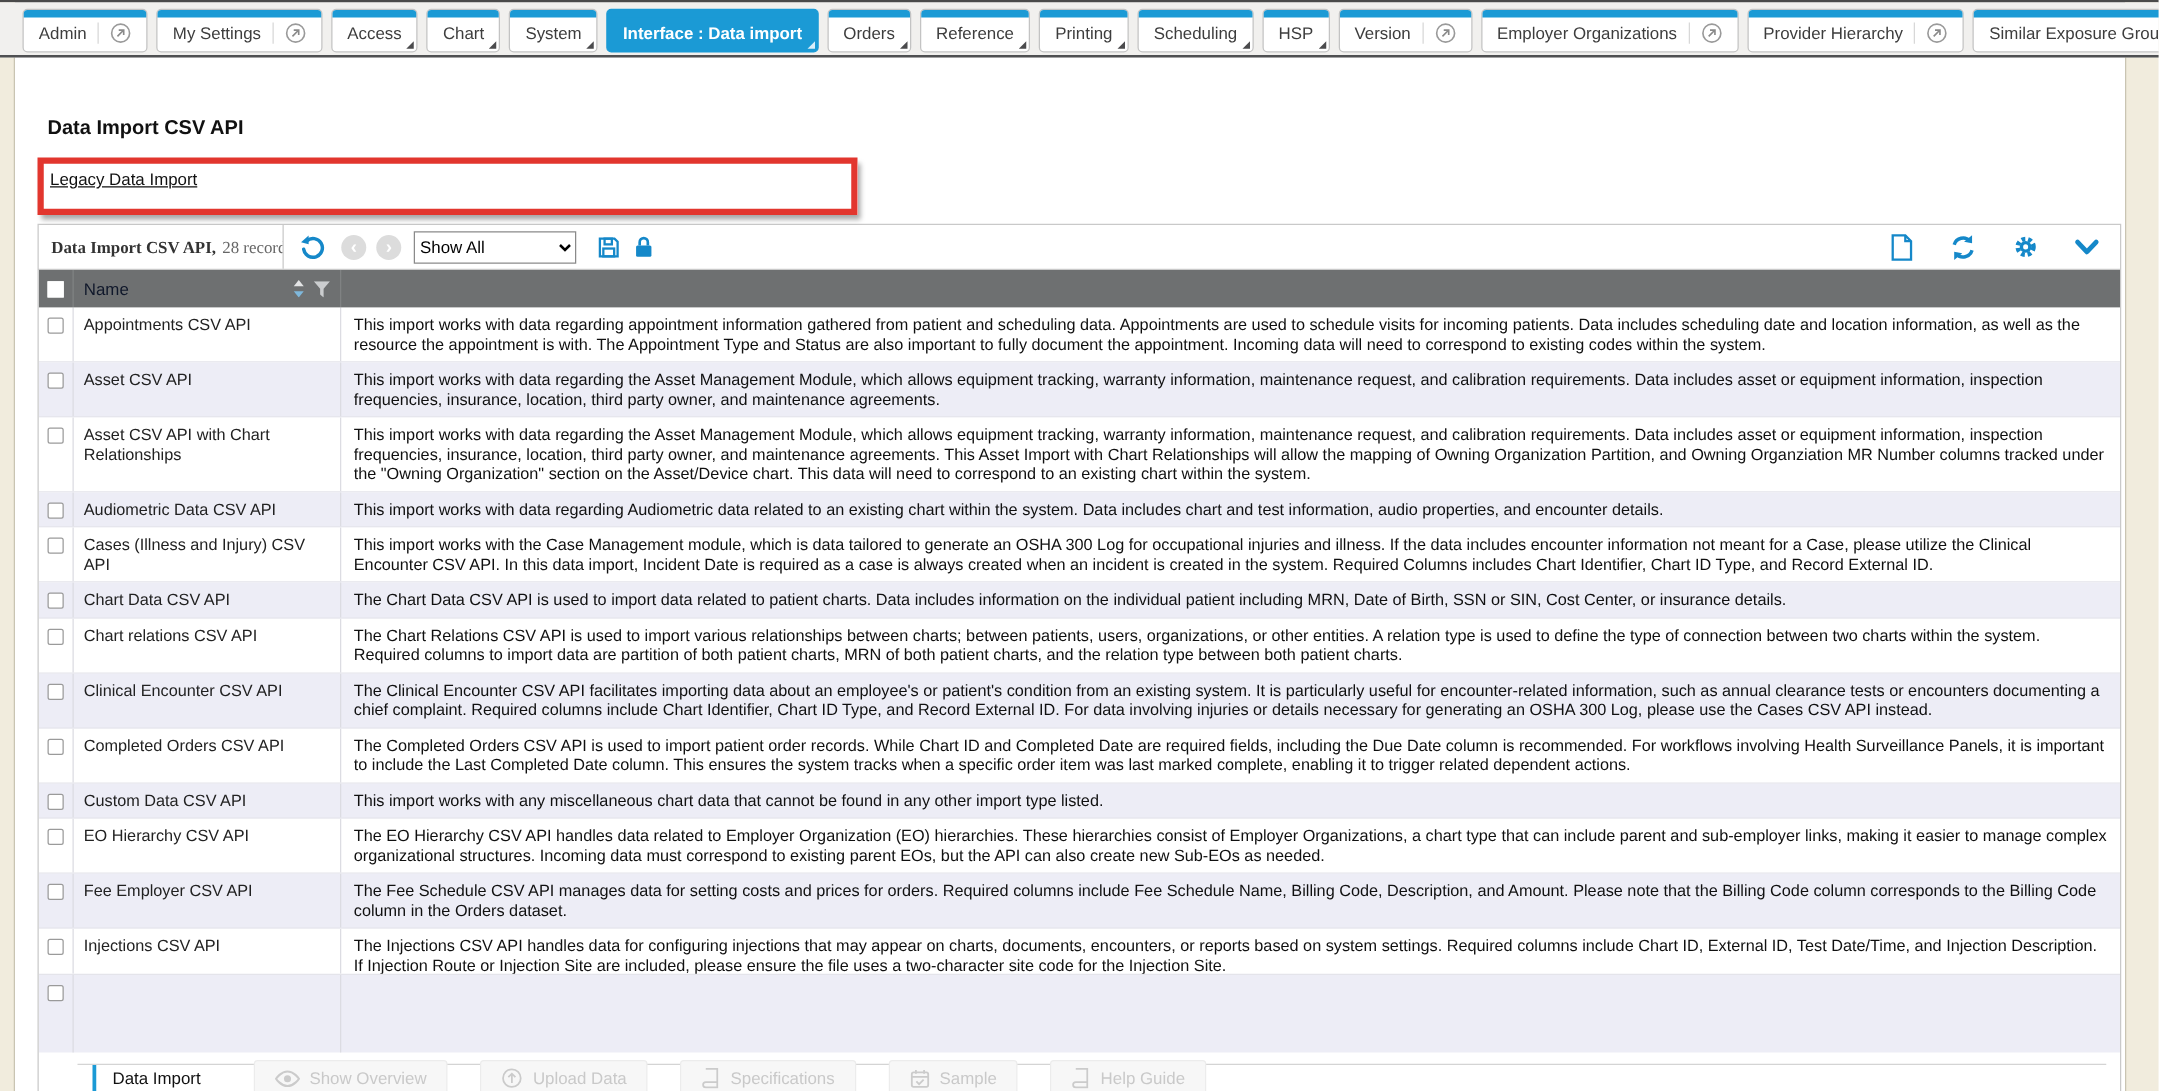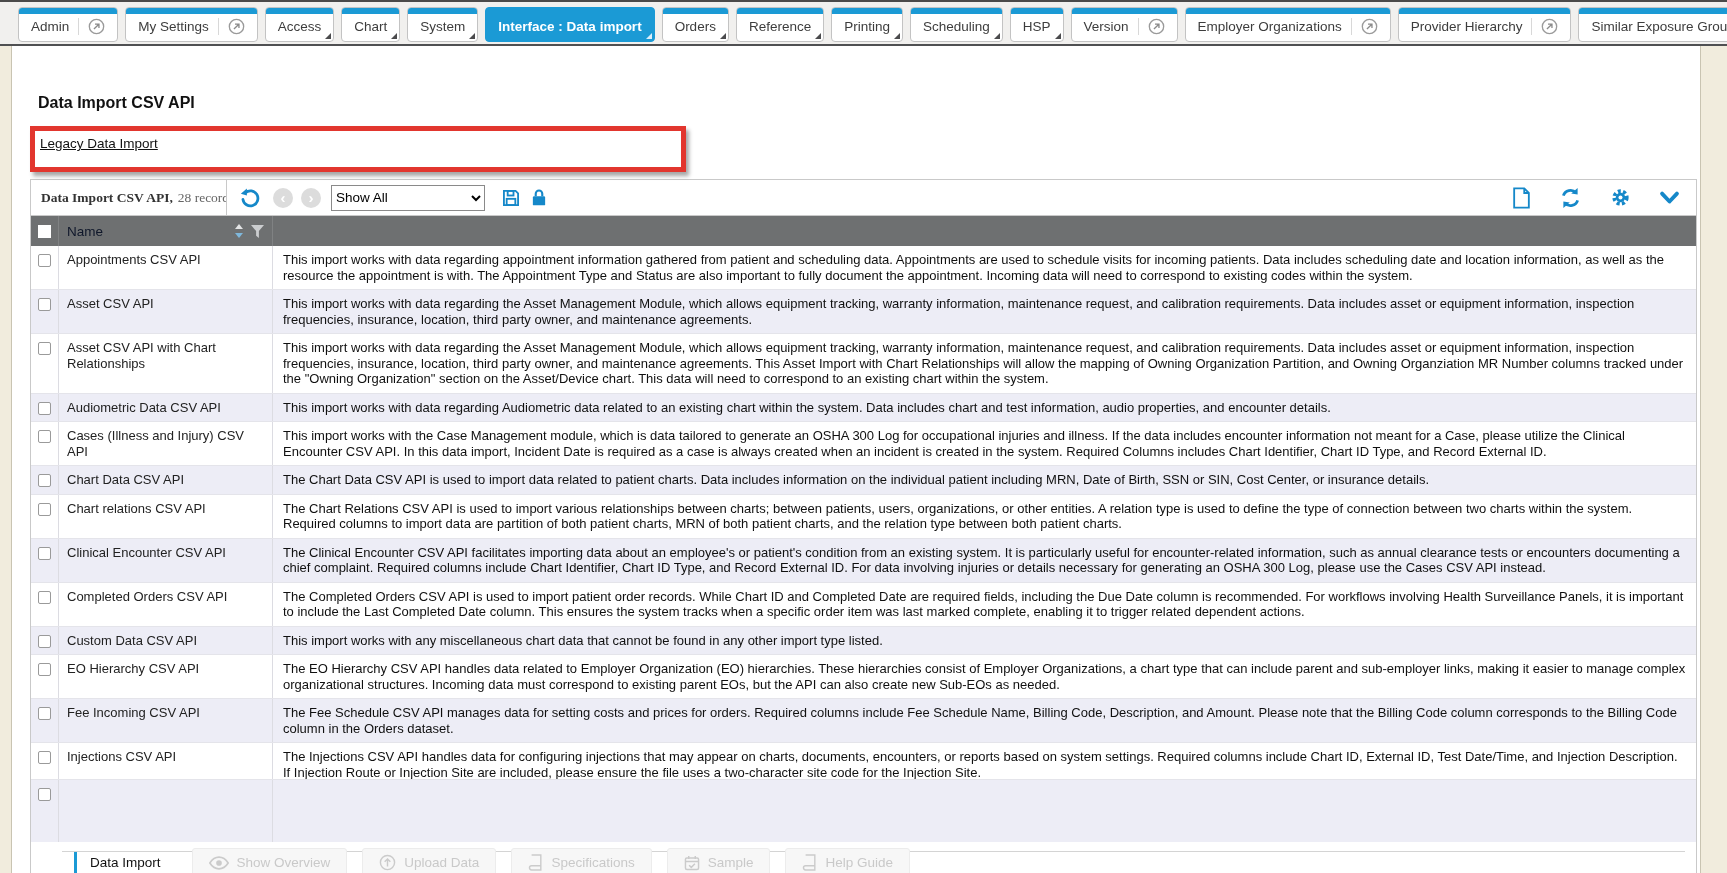--- a/index.html
+++ b/index.html
@@ -39,21 +39,21 @@
   .toolbar { position:absolute; left:30px; top:177px; width:1667px; height:37px;
     border:1px solid #c9c9c9; background:#fff; display:flex; align-items:center; }
   .tb-title { width:196px; height:100%; display:flex; align-items:center; padding:0 10px;
     border-right:1px solid #c9c9c9; font-size:13.5px; white-space:nowrap; overflow:hidden;font-family:Liberation Serif, serif; }
   .tb-title b { color:#333; margin-right:5px; }
   .tb-title .muted { color:#666; }
   .tb-ic { display:flex; align-items:center; justify-content:center; cursor:pointer; }
   .nav-circle { width:20px; height:20px; border-radius:50%; background:#dcdcdc; color:#fff;
     font-size:15px; font-weight:bold; display:flex; align-items:center; justify-content:center;
     line-height:1; cursor:default; }
-  .tb-select { width:154px; height:26px; margin-left:10px; font-size:13.5px;
+  .tb-select { width:130px; height:26px; margin-left:10px; font-size:13.5px;
     font-family:"Liberation Sans", sans-serif; border:1px solid #8a8a8a; background:#fff; }
   .tb-spacer { flex:1; }
   .tb-right { display:flex; gap:28px; margin-right:16px; }
 
   
   .grid { position:absolute; left:30px; top:214px; width:1667px; bottom:0;
     border-left:1px solid #c9c9c9; border-right:1px solid #c9c9c9; overflow:hidden; }
   .grid-head { display:flex; height:30px; background:#6e7071; color:#0f172a; font-size:13.5px;
     align-items:center; }
   .col-check { width:28px; display:flex; align-items:center; justify-content:center; }
@@ -69,21 +69,21 @@
   .grid-row .col-check { align-items:flex-start; padding-top:8px; border-right:1px solid #dcdce2; }
   .grid-row .col-name { align-items:flex-start; padding:6px 8px; border-right:1px solid #dcdce2; }
   .grid-row .col-desc { align-items:flex-start; padding:6px 10px; display:block; color:#101010; }
   .cb { width:13px; height:13px; border:1px solid #9a9a9a; border-radius:2px; background:#fff;
     display:inline-block; cursor:pointer; }
   .grid-row.clipped { max-height:37px; overflow:hidden; }
   .grid-row.empty { height:62px; border-bottom:none; }
 
   
   .footer-panel { position:absolute; left:62px; right:42px; bottom:0; height:22px; background:#fff;
-    border-top:1px solid #d4d4d4; display:flex; align-items:center; gap:15px; padding-left:12px;
+    border-top:1px solid #d4d4d4; display:flex; align-items:center; gap:26px; padding-left:12px;
     z-index:5; }
   .footer-tab { display:flex; align-items:center; height:100%; padding:0 16px 0 13px;
     border-left:3px solid #1b9ad5; font-size:13.5px; color:#111; background:#fff; cursor:pointer; }
   .fbtn { display:flex; align-items:center; gap:8px; height:30px; padding:0 16px;
     background:#f7f7f7; border:1px solid #ececec; border-radius:3px; color:#c9c9c9;
     font-size:13.5px; cursor:default; }
   svg { display:block; }
 </style>
 </head>
 <body>
@@ -385,21 +385,21 @@
             <span class="cb"></span>
           </div>
           <div class="col-name">EO Hierarchy CSV API</div>
           <div class="col-desc">The EO Hierarchy CSV API handles data related to Employer Organization (EO) hierarchies. These hierarchies consist of Employer Organizations, a chart type that can include parent and sub-employer links, making it easier to manage complex organizational structures. Incoming data must correspond to existing parent EOs, but the API can also create new Sub-EOs as needed.</div>
         </div>
 
         <div class="grid-row">
           <div class="col-check">
             <span class="cb"></span>
           </div>
-          <div class="col-name">Fee Incoming CSV API</div>
+          <div class="col-name">Fee Employer CSV API</div>
           <div class="col-desc">The Fee Schedule CSV API manages data for setting costs and prices for orders. Required columns include Fee Schedule Name, Billing Code, Description, and Amount. Please note that the Billing Code column corresponds to the Billing Code column in the Orders dataset.</div>
         </div>
 
         <div class="grid-row clipped">
           <div class="col-check">
             <span class="cb"></span>
           </div>
           <div class="col-name">Injections CSV API</div>
           <div class="col-desc">The Injections CSV API handles data for configuring injections that may appear on charts, documents, encounters, or reports based on system settings. Required columns include Chart ID, External ID, Test Date/Time, and Injection Description. If Injection Route or Injection Site are included, please ensure the file uses a two-character site code for the Injection Site.</div>
         </div>

